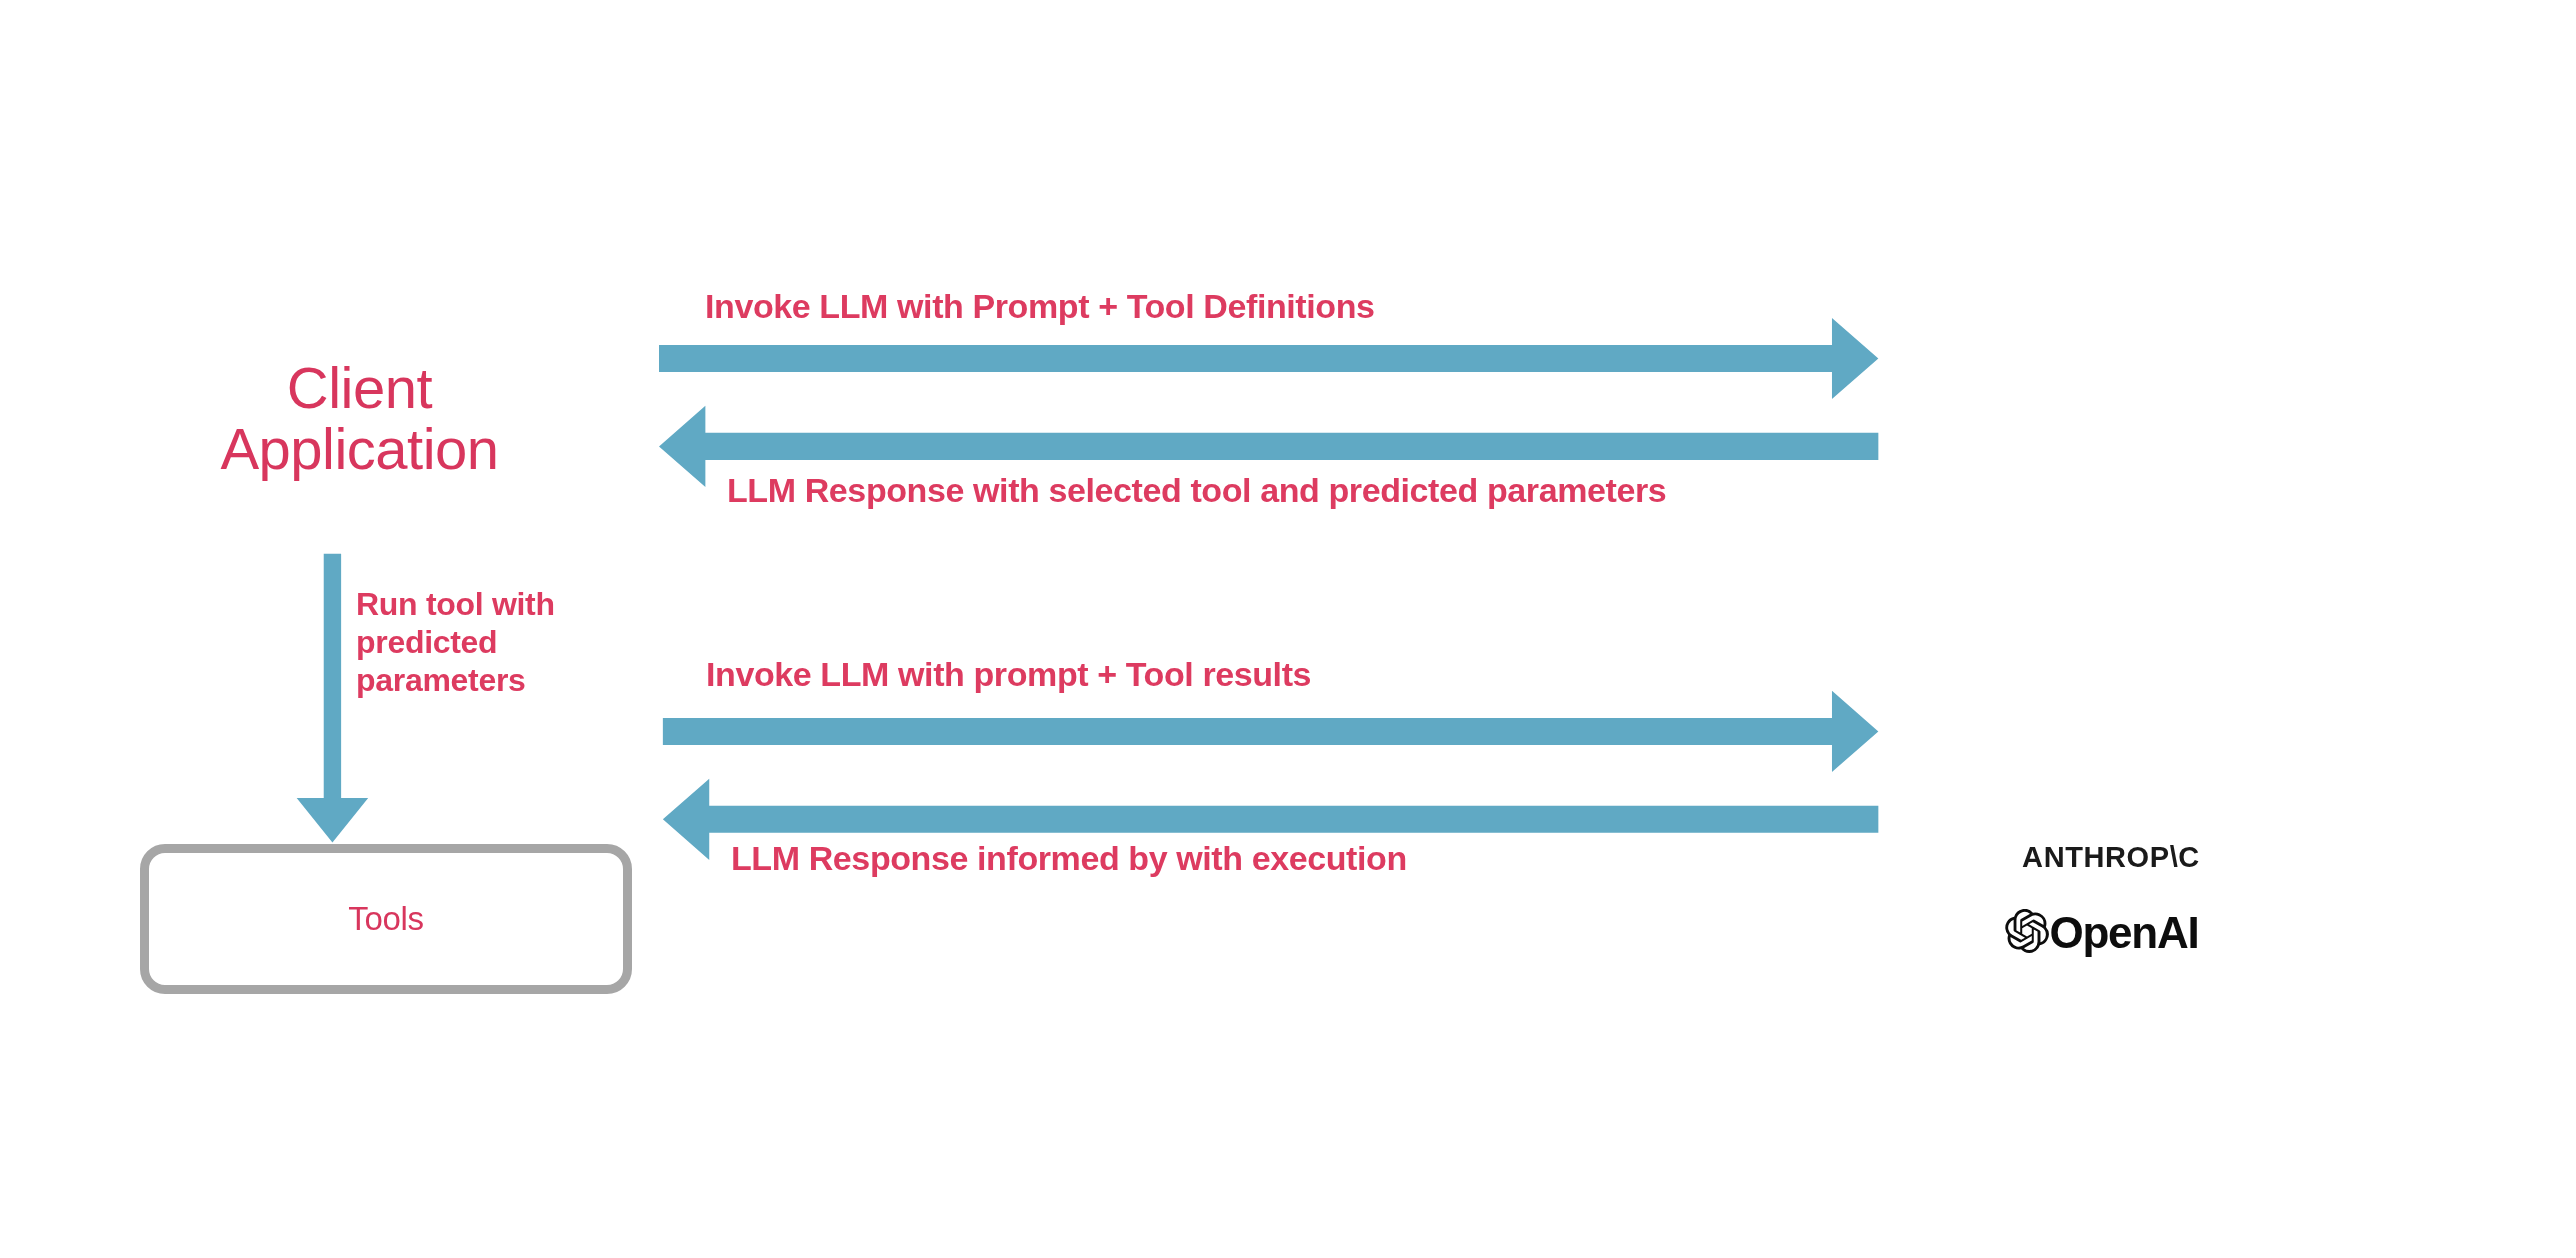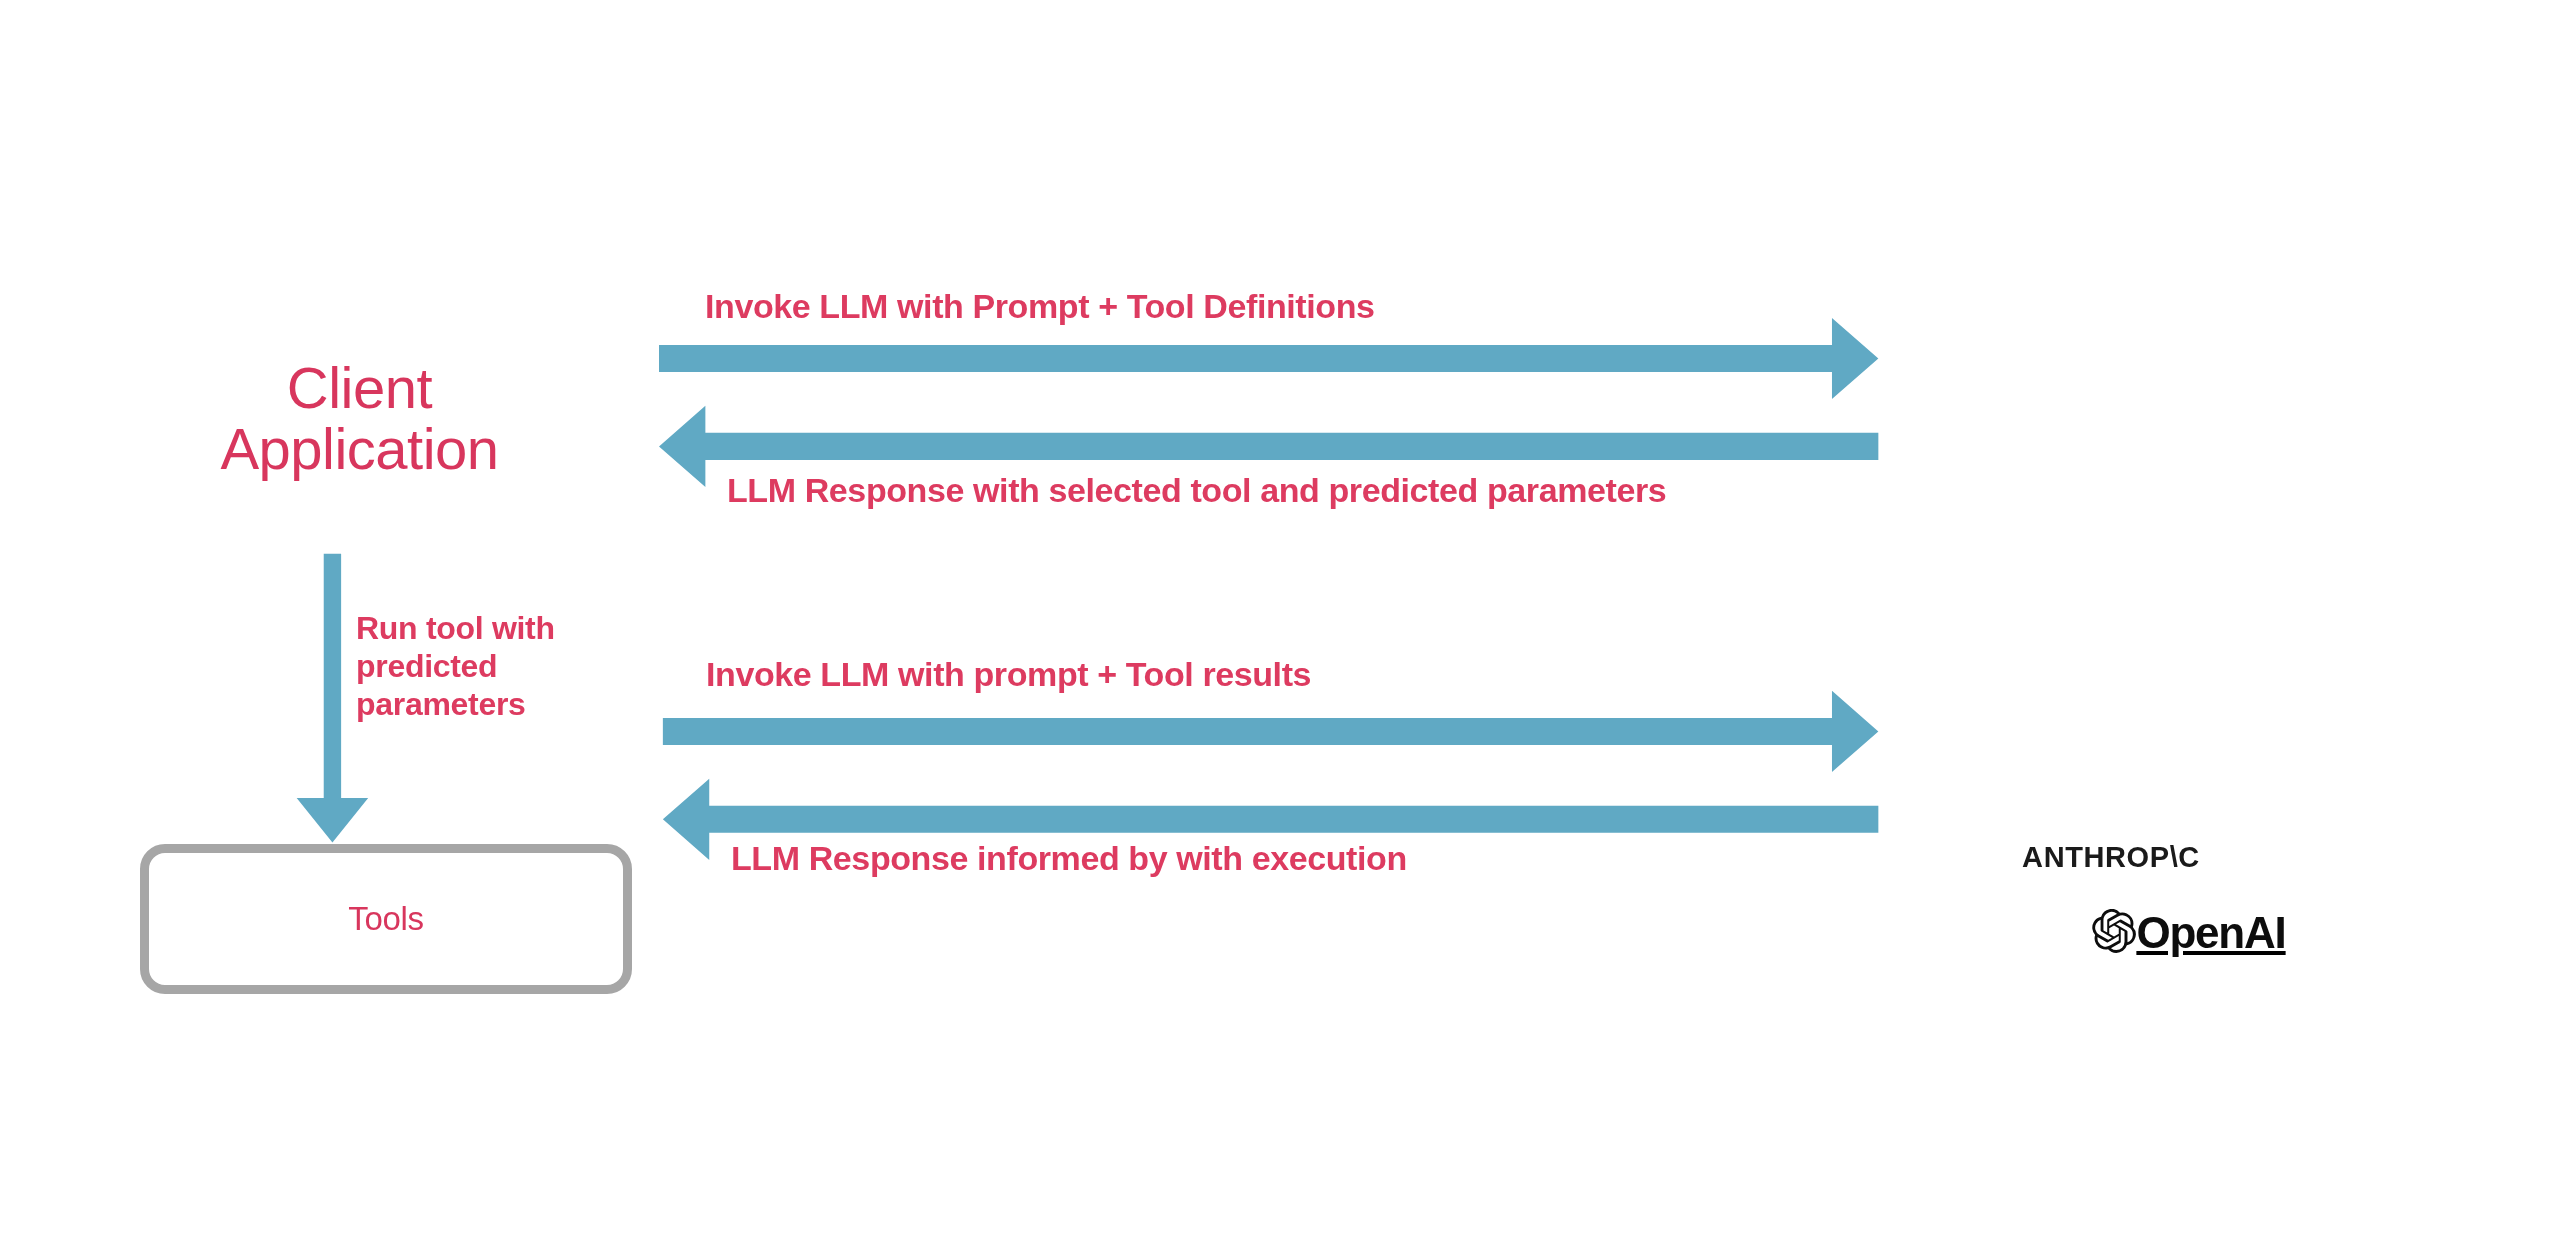--- a/index.html
+++ b/index.html
@@ -78,21 +78,21 @@
     letter-spacing: -0.4px;
     white-space: nowrap;
   }
   #label-invoke-1 { left: 705px;  top: 287px; }
   #label-response-1 { left: 727px; top: 471px; }
   #label-invoke-2 { left: 706px;  top: 655px; }
   #label-response-2 { left: 731px; top: 839px; }
   .run-tool-label {
     position: absolute;
     left: 356px;
-    top: 610px;
+    top: 586px;
     width: 261px;
     color: #dd3b60;
     font-size: 32px;
     font-weight: 700;
     line-height: 1.18;
     letter-spacing: -0.3px;
   }
   
   #arrow-layer {
     position: absolute;
@@ -109,28 +109,27 @@
     top: 841px;
     width: 622px;
     text-align: center;
     color: #1a1a1a;
     font-size: 29px;
     font-weight: 700;
     letter-spacing: 0.6px;
   }
   #openai-logo {
     position: absolute;
-    left: 1878px;
+    left: 1791px;
     top: 908px;
     width: 622px;
     display: flex;
     align-items: center;
     justify-content: center;
     gap: 0;
-    text-decoration: underline;
   }
   #openai-wordmark {
     color: #0d0d0d;
     font-size: 44px;
     font-weight: 700;
     letter-spacing: -1.2px;
   }
 </style>
 </head>
 <body>

